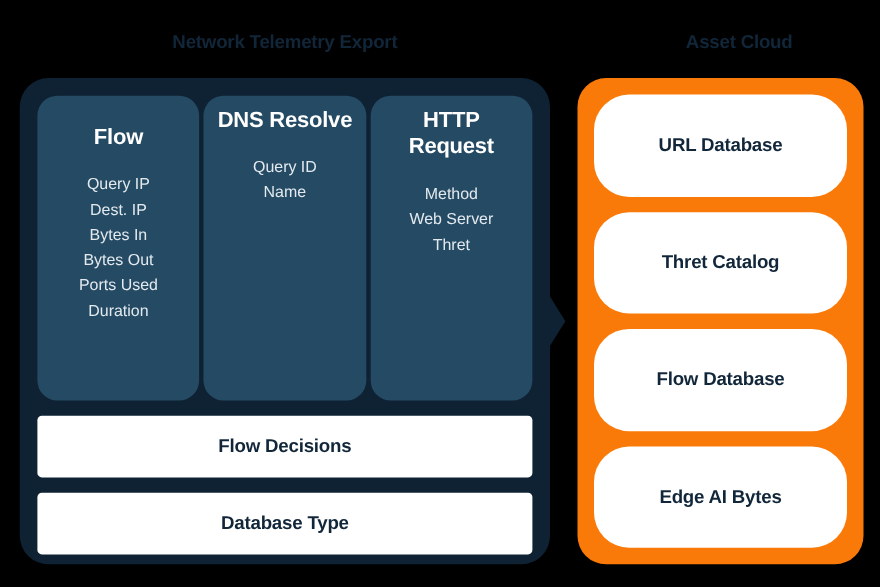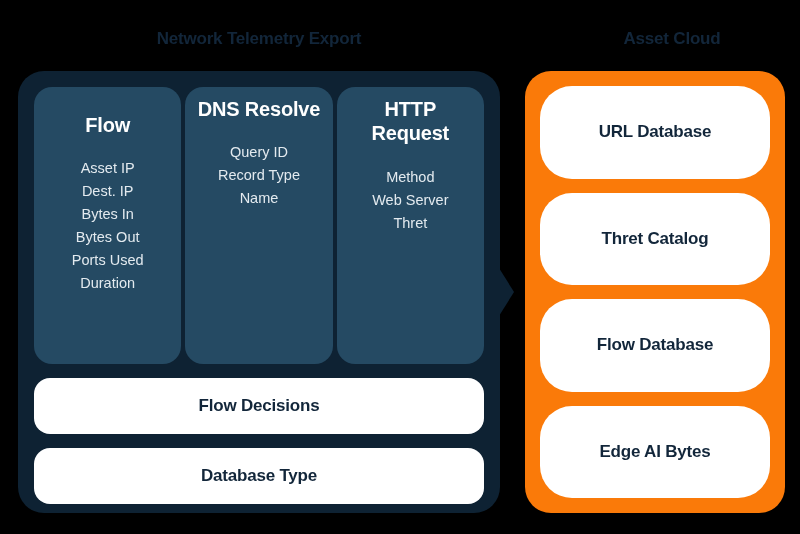--- a/index.html
+++ b/index.html
@@ -87,21 +87,21 @@
     font-size: 14.5px;
     color: #E3EAEF;
     line-height: 1.58;
     font-weight: normal;
   }
   .telemetry-card .field-list li { white-space: pre-line; }
   .telemetry-card.pad-title-2 { padding-top: 10px; }
 
   .white-bar {
     background: #FFFFFF;
-    border-radius: 16px;
+    border-radius: 4px;
     height: 56px;
     margin-top: 14px;
     display: flex;
     align-items: center;
     justify-content: center;
     font-size: 17px;
     font-weight: bold;
     color: #12263A;
     letter-spacing: -0.2px;
   }
@@ -145,34 +145,33 @@
 
   <div id="left-arrow"></div>
 
   <div id="left-panel">
 
     <div class="cards-row">
 
       <div class="telemetry-card">
         <div class="card-title">Flow</div>
         <ul class="field-list">
-          <li>Asset IP</li>
+          <li>Query IP</li>
           <li>Dest. IP</li>
           <li>Bytes In</li>
           <li>Bytes Out</li>
           <li>Ports Used</li>
           <li>Duration</li>
         </ul>
       </div>
 
       <div class="telemetry-card pad-title-2">
         <div class="card-title">DNS Resolve</div>
         <ul class="field-list">
           <li>Query ID</li>
-          <li>Record Type</li>
           <li>Name</li>
         </ul>
       </div>
 
       <div class="telemetry-card pad-title-2">
         <div class="card-title">HTTP Request</div>
         <ul class="field-list">
           <li>Method</li>
           <li>Web Server
 Thret</li>

